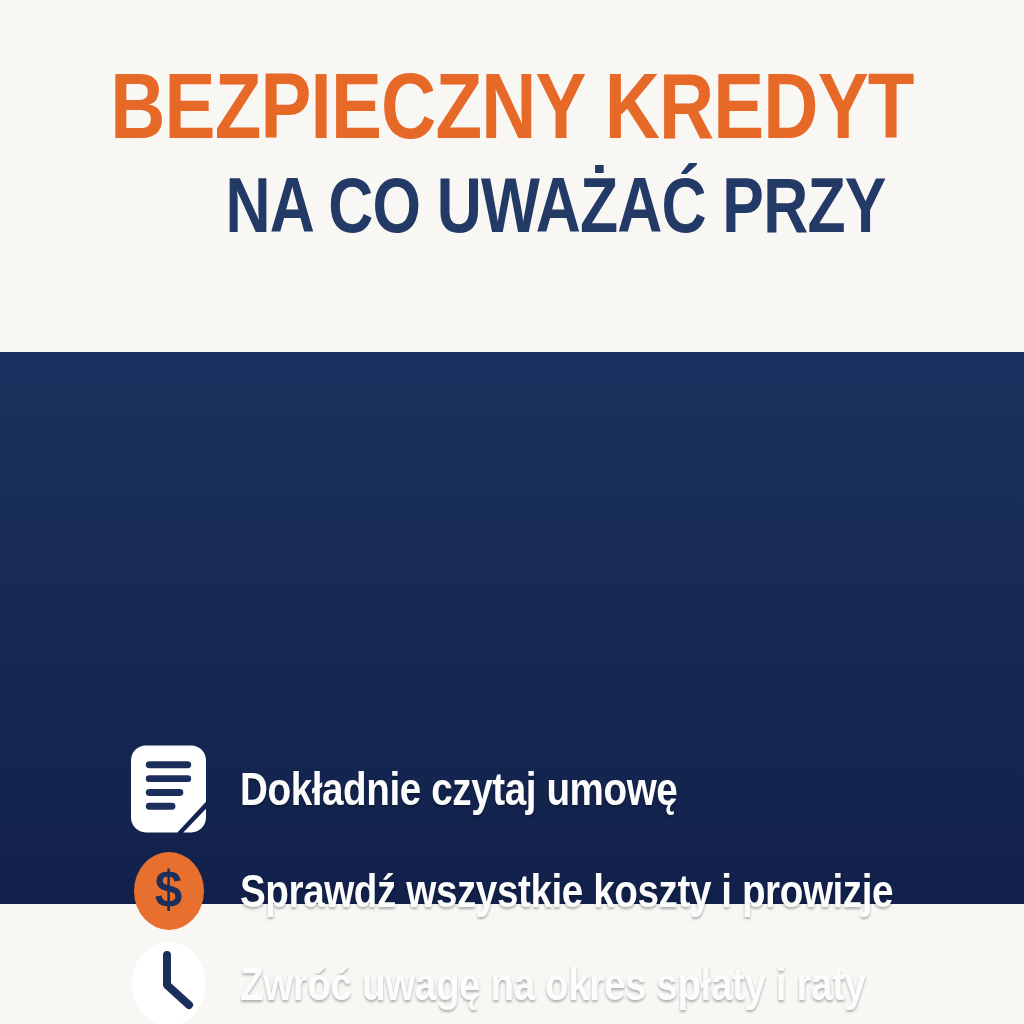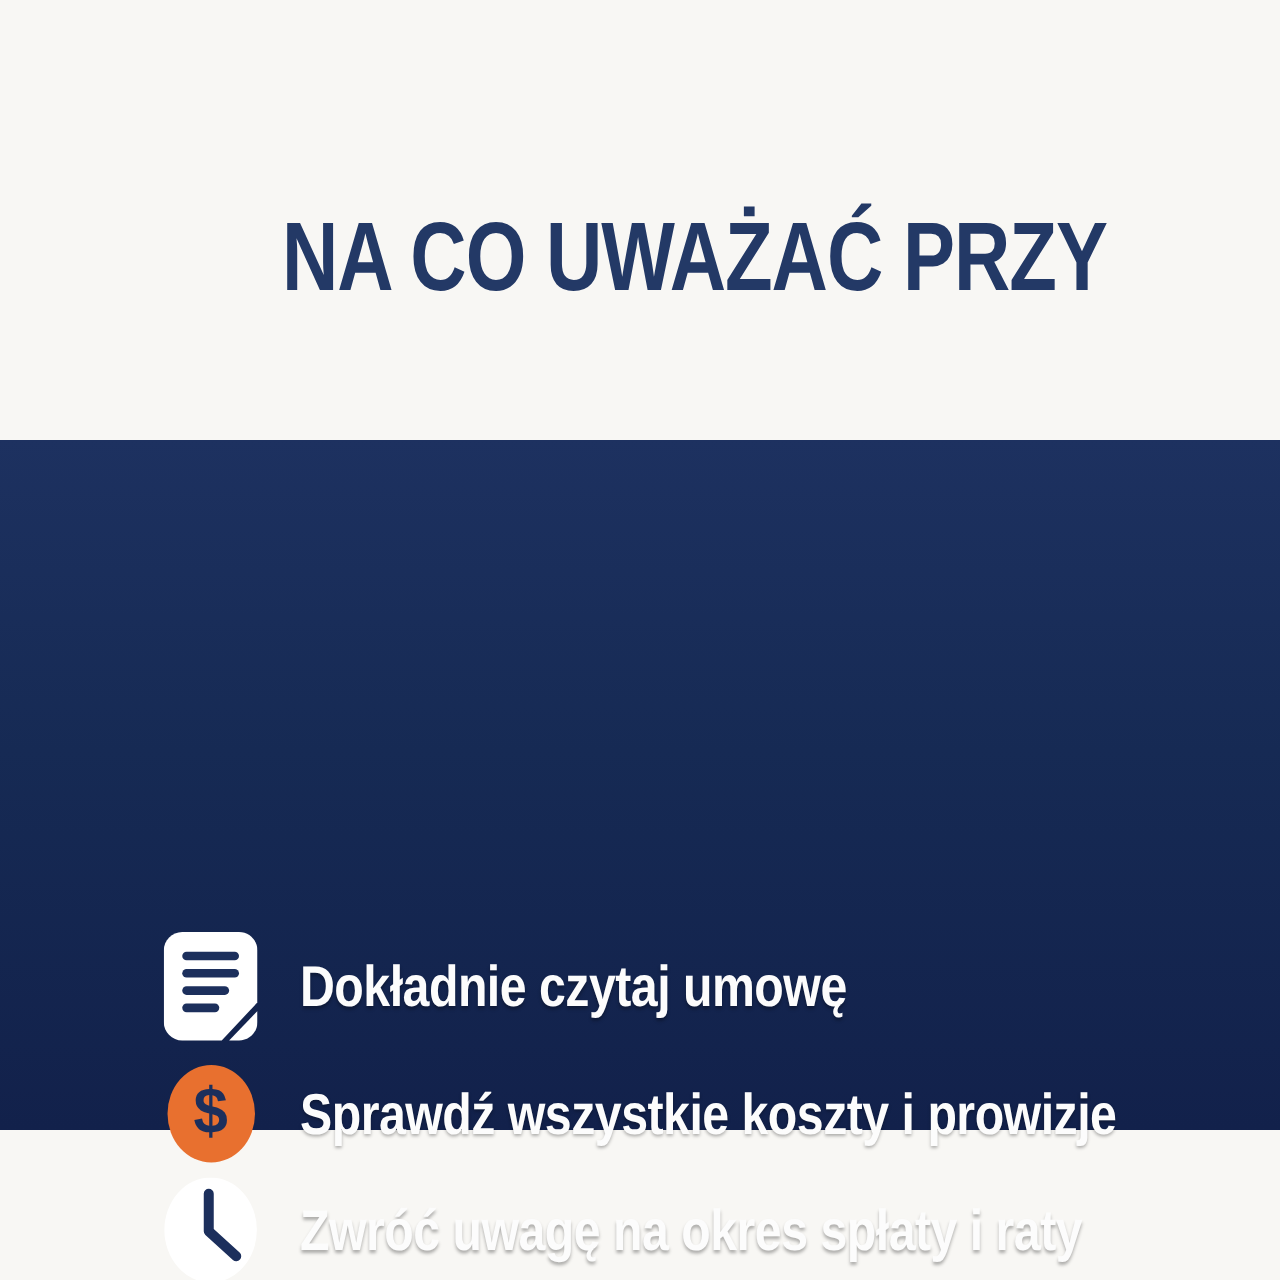--- a/index.html
+++ b/index.html
@@ -63,20 +63,23 @@
     font-size:52px;font-weight:bold;color:#1C2F5C;line-height:1;
     transform:scaleX(0.95);padding-bottom:4px;
   }
 </style>
 </head>
 <body>
 
 <div class="canvas">
 
   <div class="top-section">
+    <div class="title">
+      <span class="cond">BEZPIECZNY KREDYT</span>
+    </div>
     <div class="subtitle">
       <div class="line">
         <span class="cond">NA CO UWAŻAĆ PRZY</span>
       </div>
     </div>
   </div>
 
   <div class="bottom-section">
 
     <div class="row row-1">

